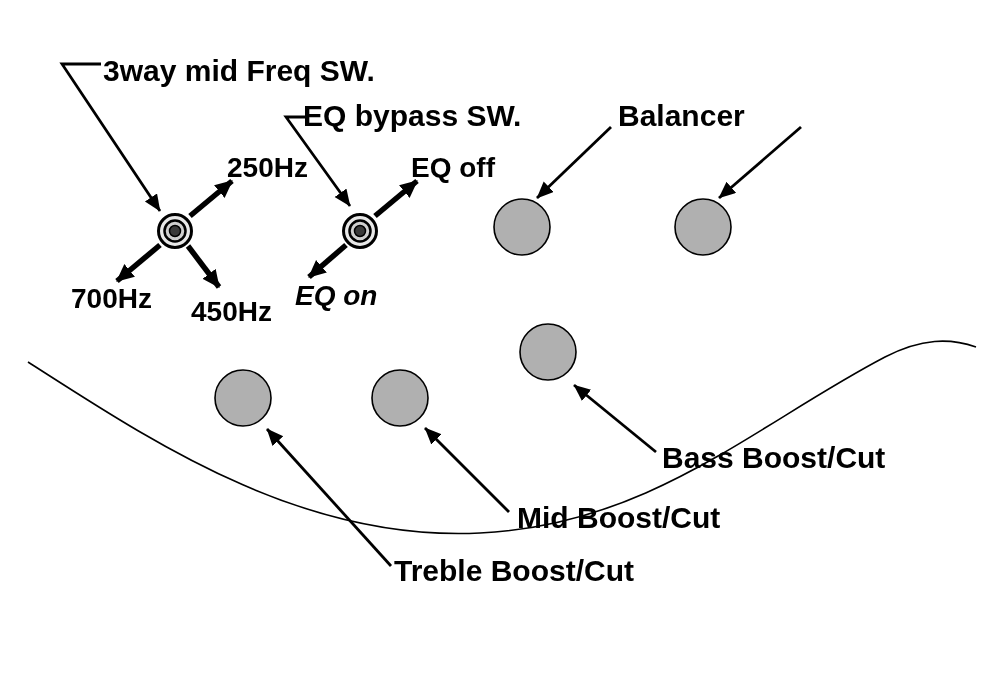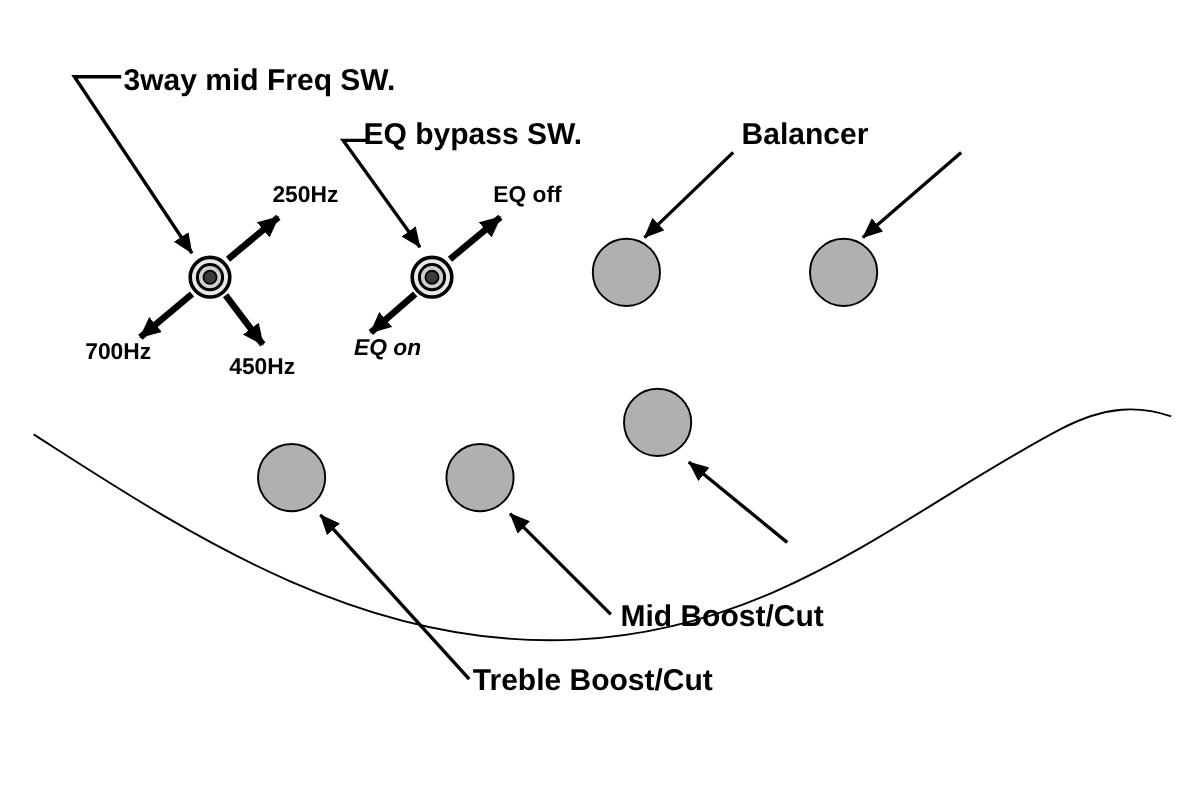--- a/index.html
+++ b/index.html
@@ -13,22 +13,22 @@
     overflow: hidden;
   }
   .canvas svg { position: absolute; left: 0; top: 0; }
   .label {
     position: absolute;
     color: #000000;
     font-weight: 700;
     white-space: nowrap;
     line-height: 1.1;
   }
-  .label.main { font-size: 25px; }
-  .label.small { font-size: 19px; }
+  .label.main { font-size: 30px; }
+  .label.small { font-size: 28px; }
   .leader { stroke: #000000; stroke-width: 2.8; fill: none; }
   .thick-arrow { stroke: #000000; stroke-width: 5.5; fill: none; }
   .curve { stroke: #000000; stroke-width: 1.6; fill: none; }
   .knob { stroke: #000000; stroke-width: 1.6; }
 </style>
 </head>
 <body>
 
 <div class="canvas">
 
@@ -80,16 +80,17 @@
   <div class="label main" style="left:103px; top:54px;">3way mid Freq SW.</div>
   <div class="label main" style="left:303px; top:99px;text-align:right;">EQ bypass SW.</div>
   <div class="label main" style="left:618px; top:99px;">Balancer</div>
 
   <div class="label small" style="left:227px; top:153px;">250Hz</div>
   <div class="label small" style="left:71px;  top:284px;">700Hz</div>
   <div class="label small" style="left:191px; top:297px;">450Hz</div>
   <div class="label small" style="left:411px; top:153px;text-align:right;">EQ off</div>
   <div class="label small" style="left:295px; top:281px;font-style:italic;">EQ on</div>
 
+  <div class="label main" style="left:662px; top:441px;">Bass Boost/Cut</div>
   <div class="label main" style="left:394px; top:554px;">Treble Boost/Cut</div>
   <div class="label main" style="left:517px; top:501px;">Mid Boost/Cut</div>
 
 </div>
 
 </body></html>

